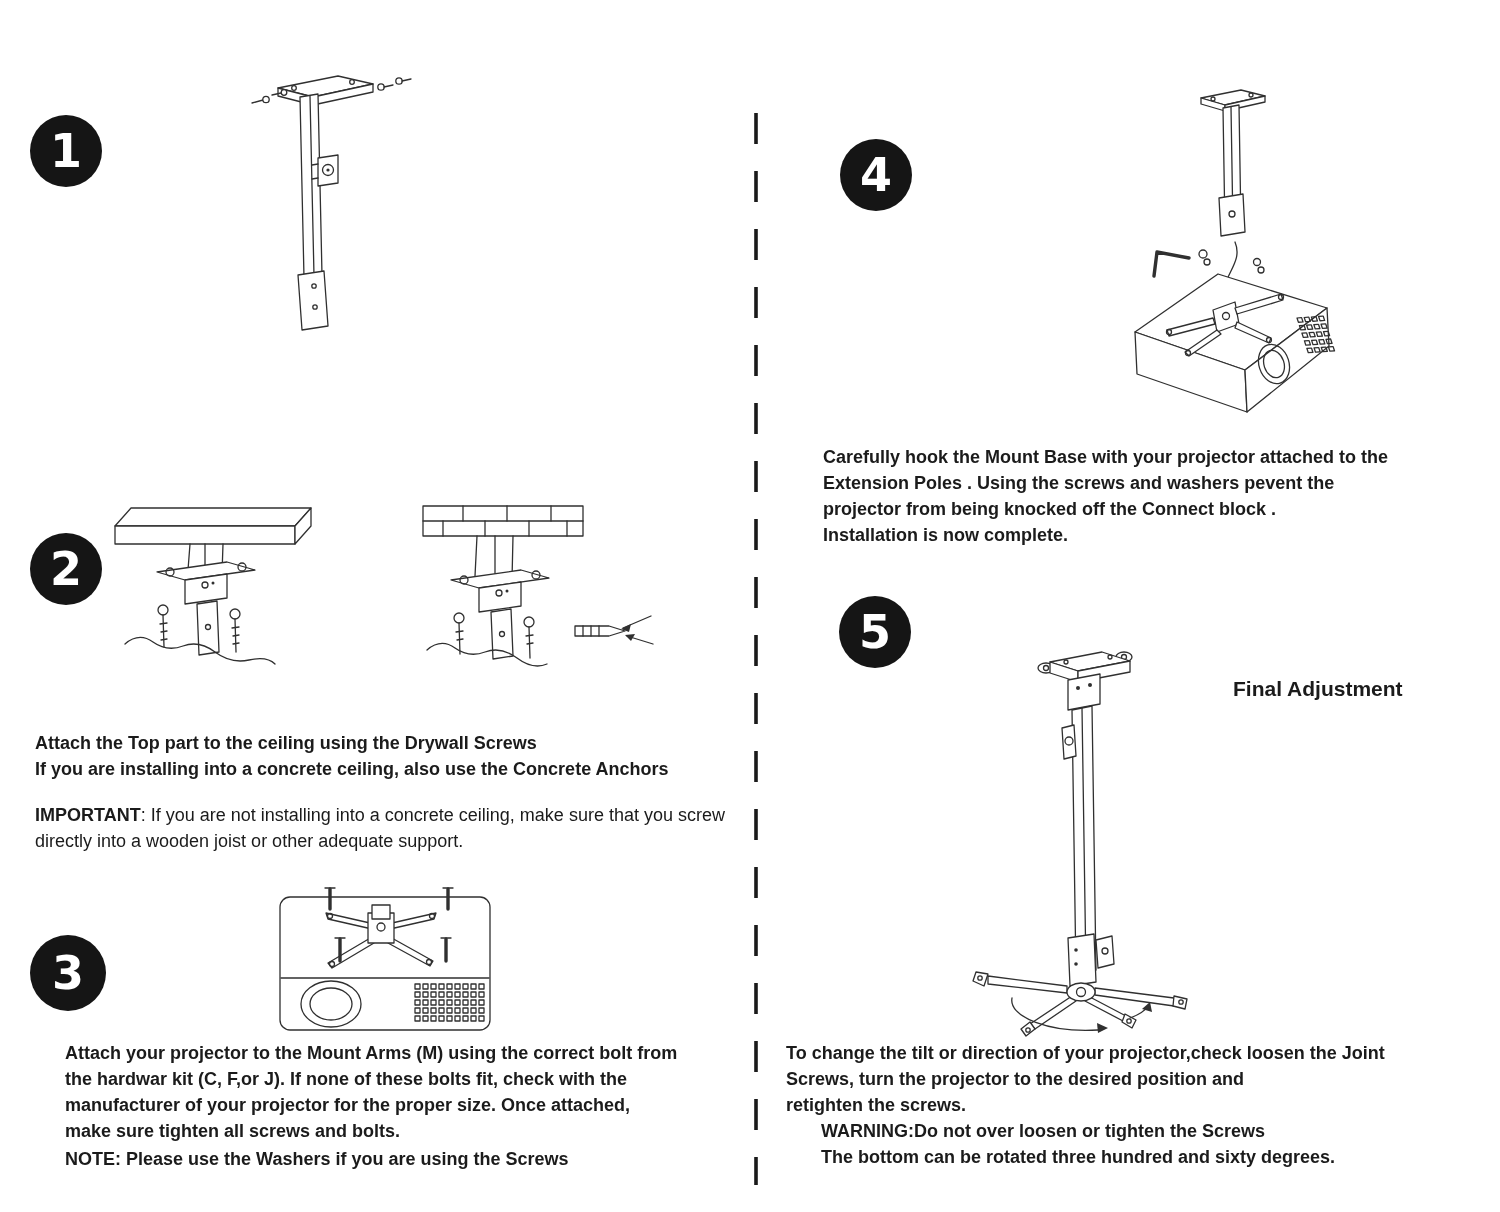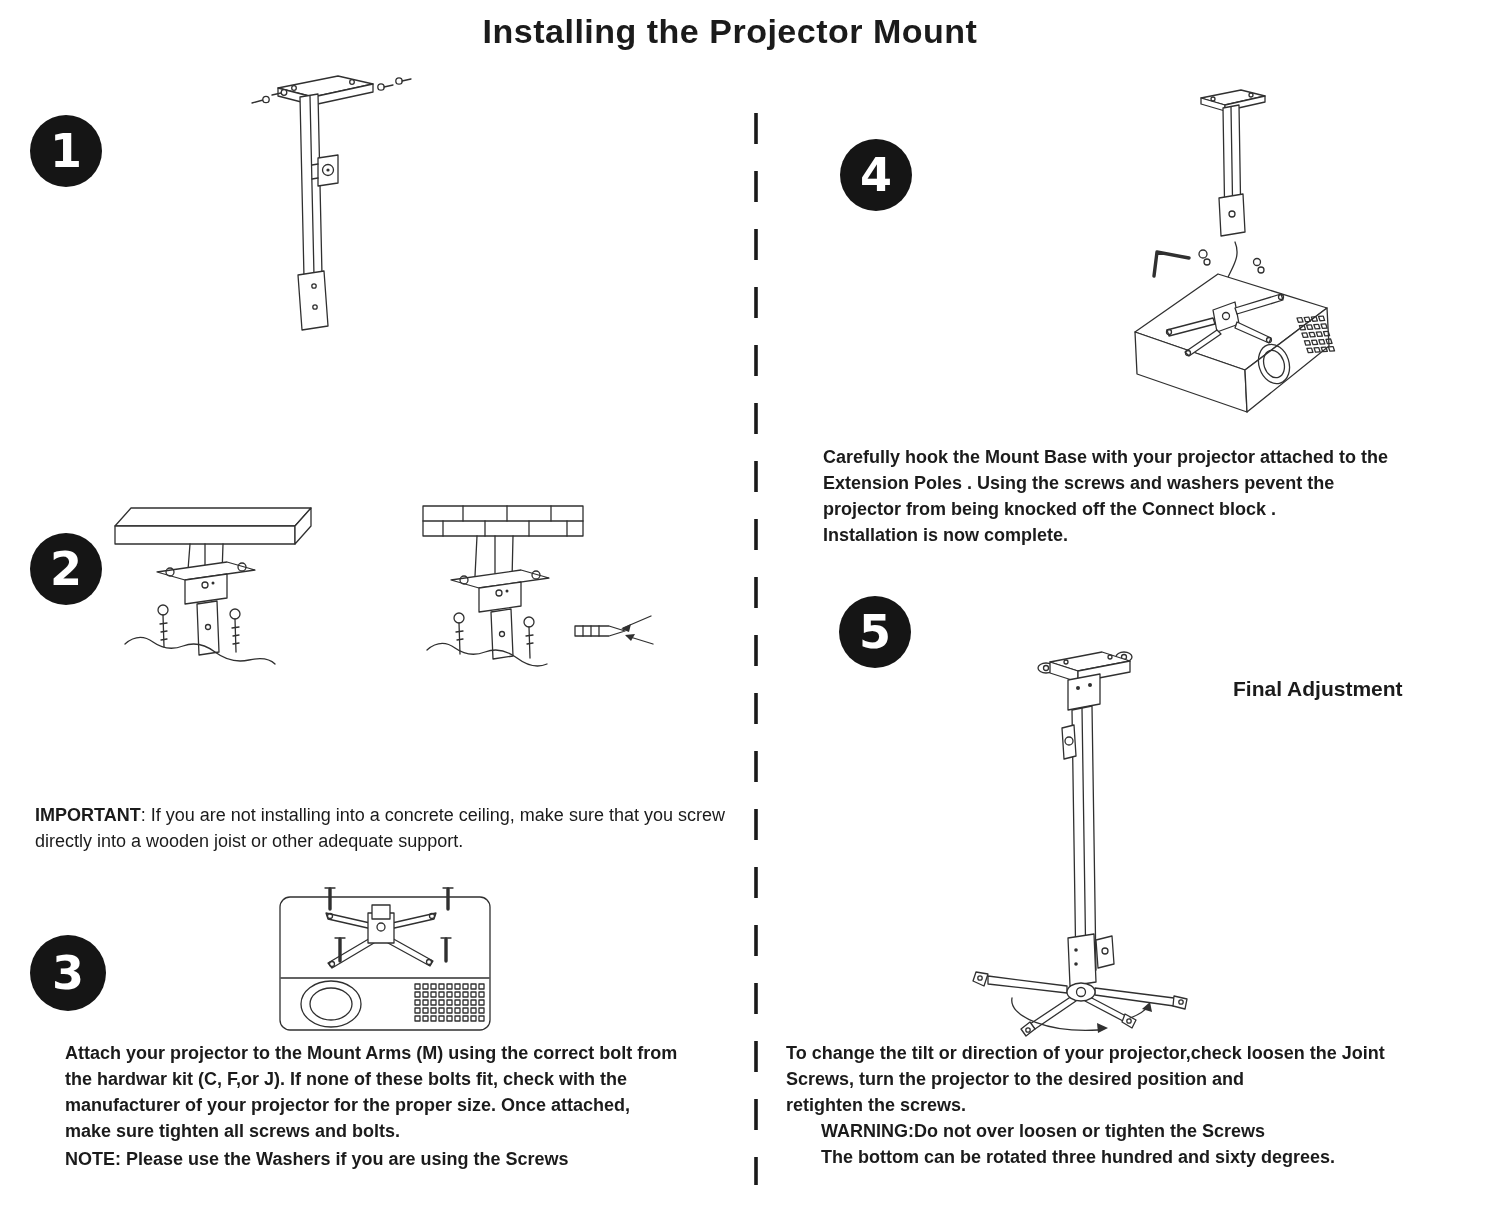--- a/index.html
+++ b/index.html
@@ -17,21 +17,20 @@
   .ln{stroke:#303030;stroke-width:1.3;fill:none;stroke-linecap:round;stroke-linejoin:round;}
   .fw{stroke:#303030;stroke-width:1.3;fill:#ffffff;stroke-linejoin:round;}
   .fb{fill:#303030;stroke:none;}
   .thick{stroke:#303030;stroke-width:3.4;fill:none;stroke-linecap:round;stroke-linejoin:round;}
 </style>
 </head>
 <body>
 
 <div id="page">
 
-  <div class="abs" id="title">Installing the Projector Mount</div>
 
   <svg class="abs" style="left:740px;top:105px;" width="30" height="1085">
     <line x1="16" y1="8" x2="16" y2="1080" stroke="#1a1a1a" stroke-width="3.6" stroke-dasharray="31 27"></line>
   </svg>
 
   <div class="abs badge" style="left:30px;top:115px;">1</div>
 
   <svg class="abs" style="left:240px;top:70px;" width="180" height="265" viewBox="0 0 180 265">
 
     <polygon class="fw" points="38,18 98,6 133,14 73,27"></polygon>
@@ -138,20 +137,22 @@
     <path class="fw" d="M160,134 h34 l16,5 -16,5 h-34 z"></path>
     <line class="ln" x1="168" y1="134" x2="168" y2="144"></line>
       <line class="ln" x1="176" y1="134" x2="176" y2="144"></line>
       <line class="ln" x1="184" y1="134" x2="184" y2="144"></line>
     <line class="ln" x1="236" y1="124" x2="208" y2="136"></line>
       <polygon class="fb" points="206,137 216,132 214,140"></polygon>
     <line class="ln" x1="238" y1="152" x2="212" y2="144"></line>
       <polygon class="fb" points="210,143 220,142 216,149"></polygon>
   </svg>
 
+  <div class="abs cap preline" style="left:35px;top:730px;width:710px;">Attach the  Top part  to the ceiling using the Drywall Screws
+If you are installing into a concrete ceiling, also use the Concrete Anchors</div>
   <div class="abs cap" style="left:35px;top:802px;width:695px;">
     <span class="bold">IMPORTANT</span><span>: If you are not installing into a concrete ceiling, make sure that you screw directly into a wooden joist or other adequate support.</span>
   </div>
 
   <div class="abs badge" style="left:30px;top:935px;width:76px;height:76px;">3</div>
 
   <svg class="abs" style="left:268px;top:875px;" width="245" height="165" viewBox="0 0 245 165">
     <rect class="fw" x="12" y="22" width="210" height="133" rx="10"></rect>
     <line class="ln" x1="13" y1="103" x2="221" y2="103"></line>
 

